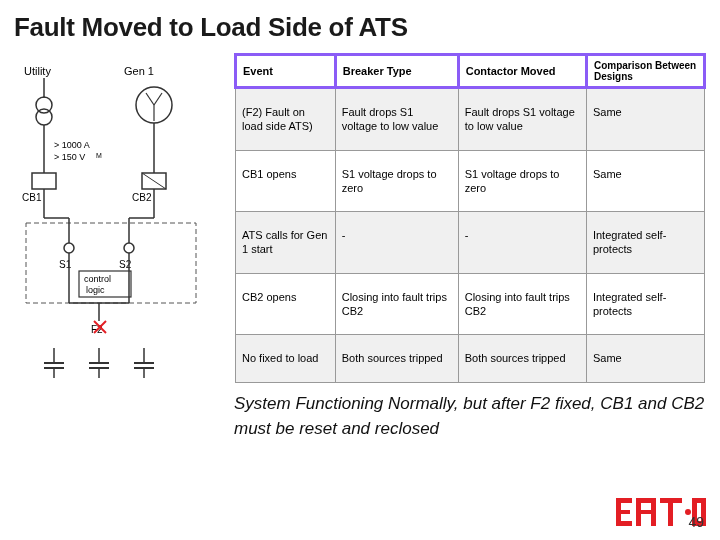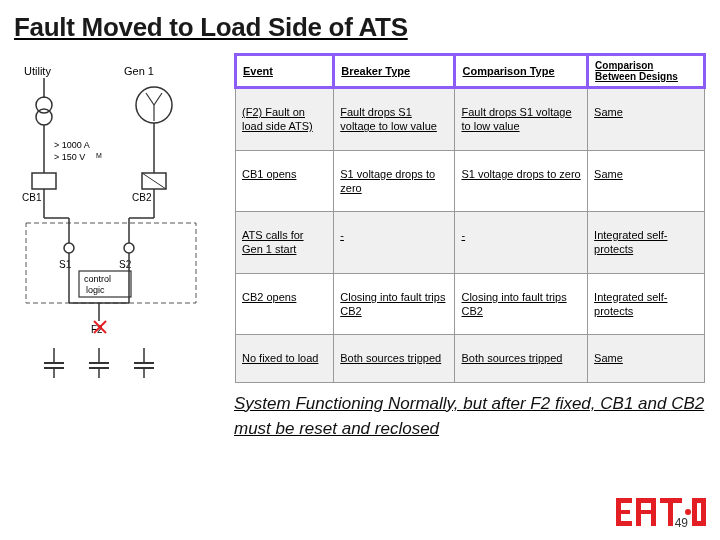--- a/index.html
+++ b/index.html
@@ -11,21 +11,20 @@
       font-size: 12px;
       overflow: hidden;
       position: relative;
     }
 
     .page-container {
       width: 720px;
       height: 540px;
       padding: 12px 14px 8px 14px;
       position: relative;
-      text-decoration: underline;
     }
 
     .page-title {
       font-size: 26px;
       font-weight: bold;
       color: #1a1a1a;
       margin-bottom: 10px;
       letter-spacing: -0.3px;
     }
 
@@ -198,21 +197,21 @@
         <line x1="130" y1="315" x2="130" y2="325" stroke="#333" stroke-width="1.5"></line>
       </svg>
     </div>
 
     <div class="table-area">
       <table>
         <thead>
           <tr>
             <th>Event</th>
             <th>Breaker Type</th>
-            <th>Comparison Type</th>
+            <th>Contactor Moved</th>
             <th class="comparison-header">Comparison Between Designs</th>
           </tr>
         </thead>
         <tbody>
           <tr>
             <td>(F2) Fault on load side ATS)</td>
             <td>Fault drops S1 voltage to low value</td>
             <td>Fault drops S1 voltage to low value</td>
             <td>Same</td>
           </tr>
@@ -272,14 +271,14 @@
       <rect x="76" y="27" width="14" height="5" fill="#e31e24"></rect>
       <rect x="76" y="4" width="5" height="28" fill="#e31e24"></rect>
       <rect x="85" y="4" width="5" height="28" fill="#e31e24"></rect>
 
       <rect x="94" y="4" width="5" height="28" fill="#e31e24"></rect>
       <rect x="109" y="4" width="5" height="28" fill="#e31e24"></rect>
       <polygon points="94,4 99,4 114,28 109,28" fill="#e31e24"></polygon>
     </svg>
   </div>
 
-  <div style="position:absolute; bottom:10px; right:32px; font-size:12px; color:#333;">49</div>
+  <div style="position:absolute; bottom:10px; right:16px; font-size:14px; color:#333;">49</div>
 </div>
 
 </body></html>

